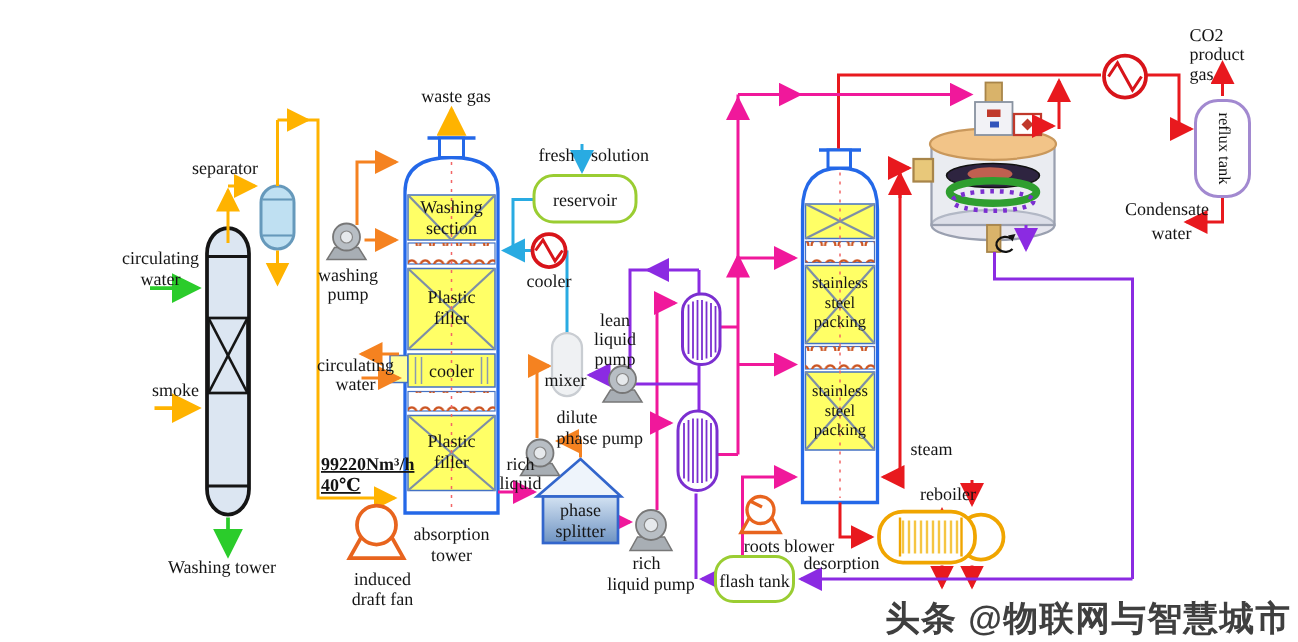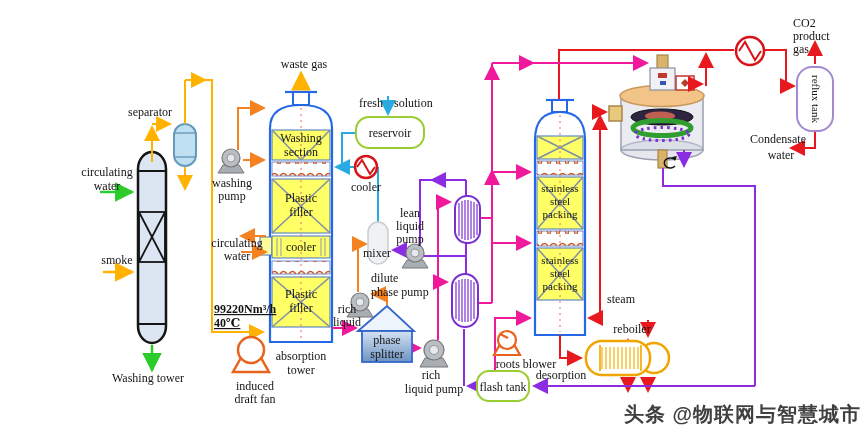--- a/index.html
+++ b/index.html
@@ -5,21 +5,21 @@
   html,body{margin:0;padding:0;background:#fff;}
   #stage{position:relative;width:865px;height:428px;background:#fff;overflow:hidden;}
   svg text{font-family:"Liberation Serif","DejaVu Serif",serif;font-size:12px;fill:#141414;text-anchor:middle;}
   svg text.s{font-size:11px;}
   svg text.left{text-anchor:start;}
   svg text.right{text-anchor:end;}
   svg text.b{font-weight:bold;text-decoration:underline;}
   #watermark{
     position:absolute;right:4px;bottom:0px;
     font-family:"Liberation Sans","DejaVu Sans",sans-serif;
-    font-size:20px;font-weight:bold;color:#3f3f3f;letter-spacing:1px;
+    font-size:23px;font-weight:bold;color:#3f3f3f;letter-spacing:1px;
     text-shadow:1px 1px 0 #fff,-1px -1px 0 #fff,1px -1px 0 #fff,-1px 1px 0 #fff,2px 2px 0 #fff;
   }
 </style>
 </head>
 <body>
 
 <div id="stage">
 <svg width="865" height="428" viewBox="0 0 865 428">
   <defs>
     <marker id="mY" markerWidth="9" markerHeight="9" refX="7" refY="4" orient="auto">

